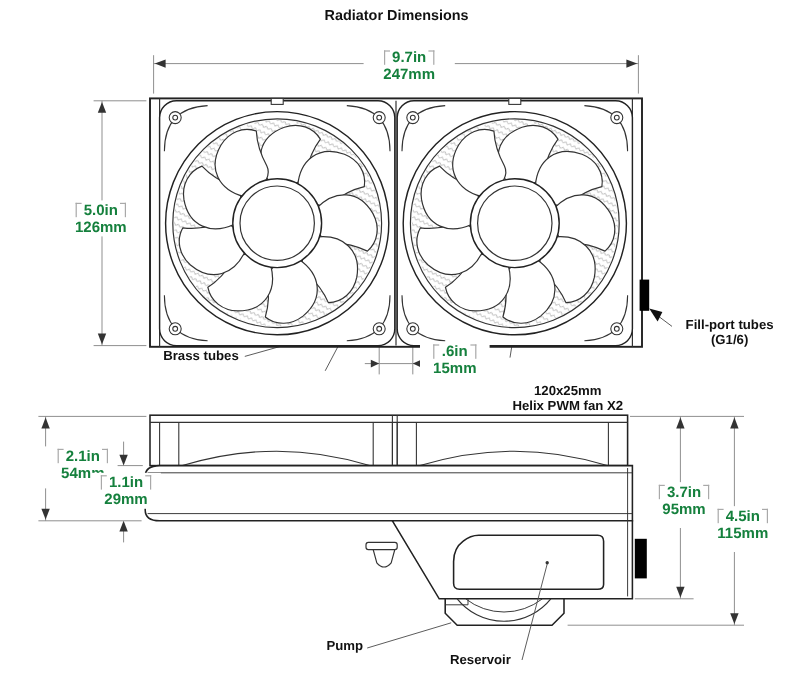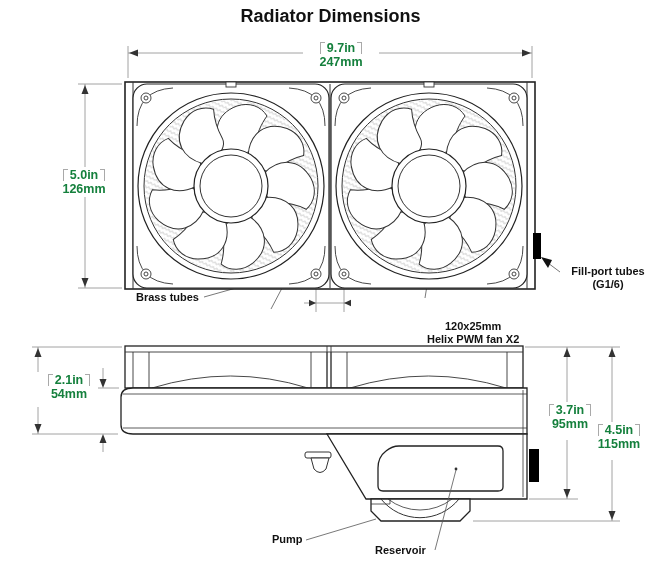--- a/index.html
+++ b/index.html
@@ -2,21 +2,21 @@
 <html><head>
 <meta charset="utf-8">
 <style>
   html,body{margin:0;padding:0;background:#fff;}
   #stage{position:relative;width:661px;height:582px;background:#fff;overflow:hidden;
          font-family:"Liberation Sans",sans-serif;color:#111;}
   #drawing{position:absolute;left:0;top:0;}
   .lbl{position:absolute;font-weight:bold;font-size:11px;line-height:13px;color:#111;white-space:nowrap;text-align:center;}
   .lbl.center{text-align:center;}
   #lbl-title{position:absolute;left:0;top:6px;width:661px;text-align:center;
-             font-weight:bold;font-size:18px;color:#111;}
+             font-weight:bold;font-size:12px;color:#111;}
   .dim{position:absolute;display:flex;flex-direction:column;align-items:center;
        font-weight:bold;font-size:12.5px;line-height:14px;background:#fff;padding:1px 2px;color:#15803d;}
   .bval{position:relative;padding:0 7px;}
   .bval::before{content:"";position:absolute;left:0;top:1px;width:4px;height:11px;
                 border-left:1px solid #a9a9a9;border-top:1px solid #a9a9a9;}
   .bval::after{content:"";position:absolute;right:0;top:1px;width:4px;height:11px;
                border-right:1px solid #a9a9a9;border-top:1px solid #a9a9a9;}
 </style>
 </head>
 <body>
@@ -165,35 +165,43 @@
   <div id="lbl-title">Radiator Dimensions</div>
 
   <div class="dim" style="left:303px;top:40px;width:72px;">
     <span class="bval">9.7in</span>
     <span>247mm</span>
   </div>
   <div class="dim" style="left:48px;top:167px;width:68px;">
     <span class="bval">5.0in</span>
     <span>126mm</span>
   </div>
+  <div class="dim" style="left:350px;top:285px;width:54px;">
+    <span class="bval">.6in</span>
+    <span>15mm</span>
+  </div>
 
   <div class="lbl" style="left:136px;top:291px;">Brass tubes</div>
   <div class="lbl" style="left:427px;top:292px;margin-top:28px;">
     <div>120x25mm</div>
     <div>Helix PWM fan X2</div>
   </div>
   <div class="lbl center" style="left:556px;top:265px;width:104px;">
     <div>Fill-port tubes</div>
     <div>(G1/6)</div>
   </div>
 
   <div class="dim" style="left:40px;top:372px;width:54px;">
     <span class="bval">2.1in</span>
     <span>54mm</span>
   </div>
+  <div class="dim" style="left:76px;top:394px;width:54px;">
+    <span class="bval">1.1in</span>
+    <span>29mm</span>
+  </div>
   <div class="dim" style="left:542px;top:402px;width:52px;">
     <span class="bval">3.7in</span>
     <span>95mm</span>
   </div>
   <div class="dim" style="left:588px;top:422px;width:58px;">
     <span class="bval">4.5in</span>
     <span>115mm</span>
   </div>
 
   <div class="lbl" style="left:272px;top:533px;">Pump</div>

